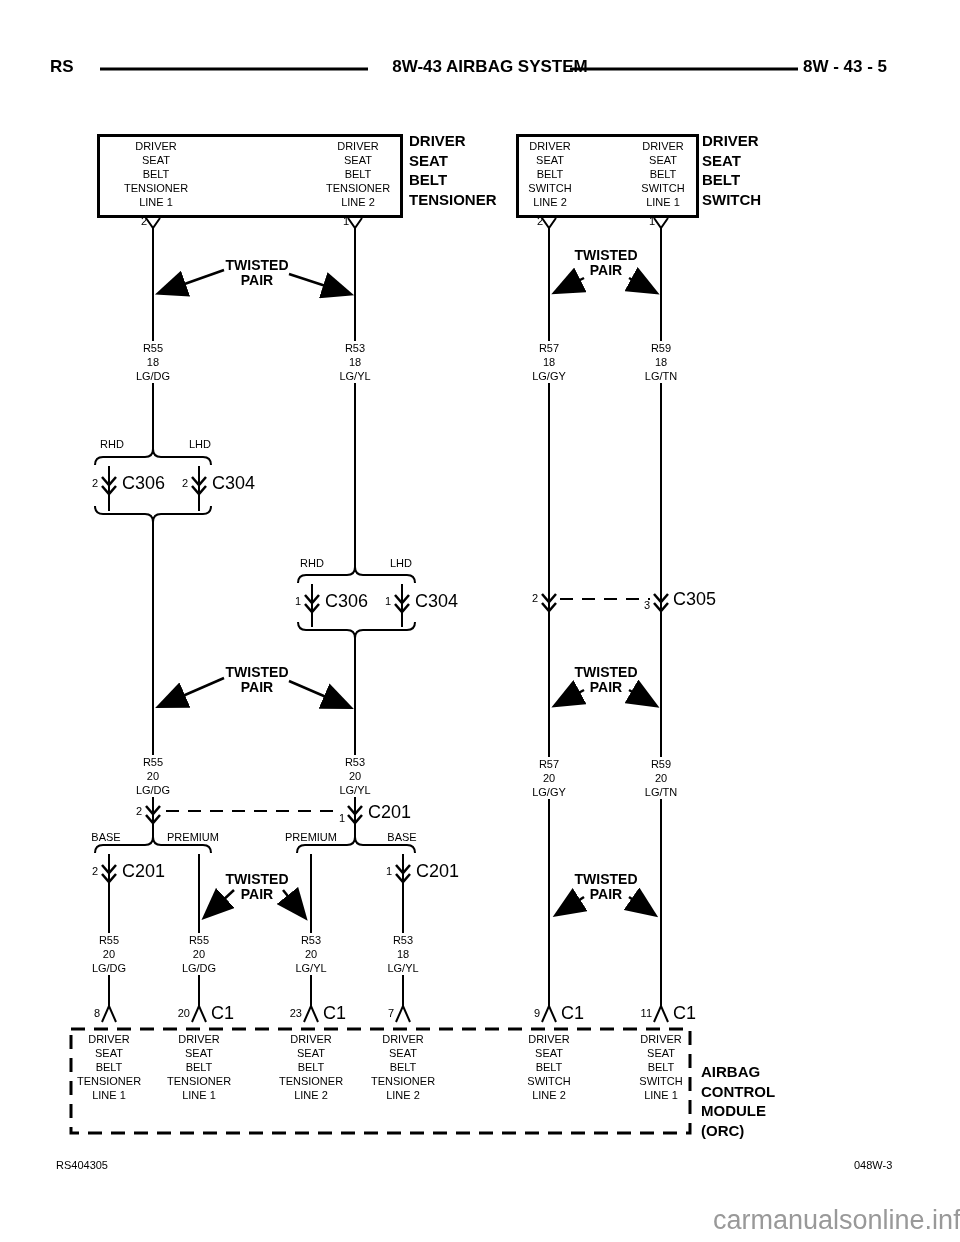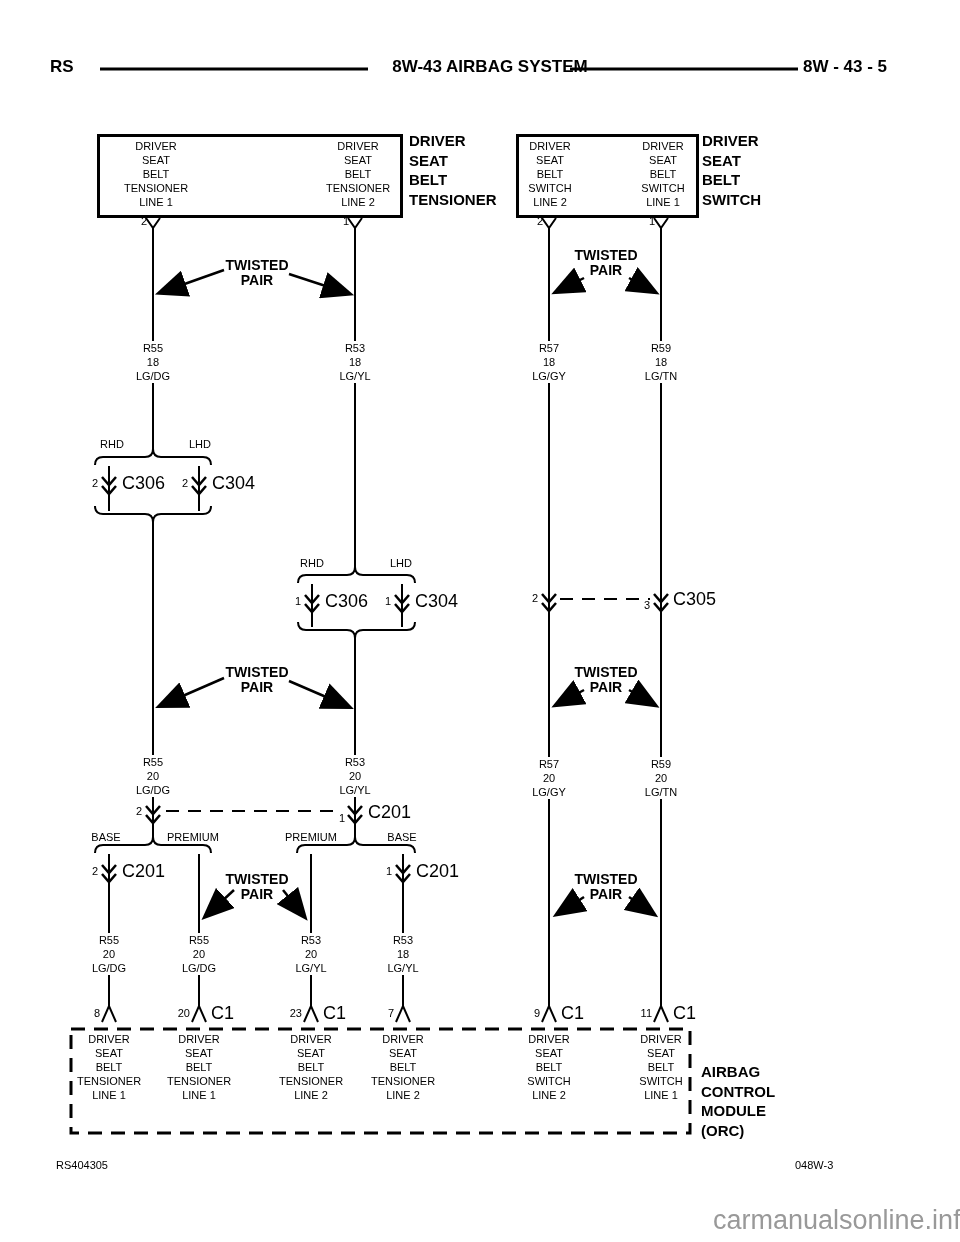--- a/index.html
+++ b/index.html
@@ -328,16 +328,16 @@
 BELT
 SWITCH
 LINE 1</div>
 
   <div class="abs side pre" style="left:701px;top:1062px;">AIRBAG
 CONTROL
 MODULE
 (ORC)</div>
 
   <div class="abs t12" style="left:56px;top:1158px;">RS404305</div>
-  <div class="abs t12" style="left:795px;top:1158px;">048W-3</div>
+  <div class="abs t12" style="left:854px;top:1158px;">048W-3</div>
   <div class="abs wm" style="left:713px;top:1205px;">carmanualsonline.info</div>
 
 </div>
 
 </body></html>

